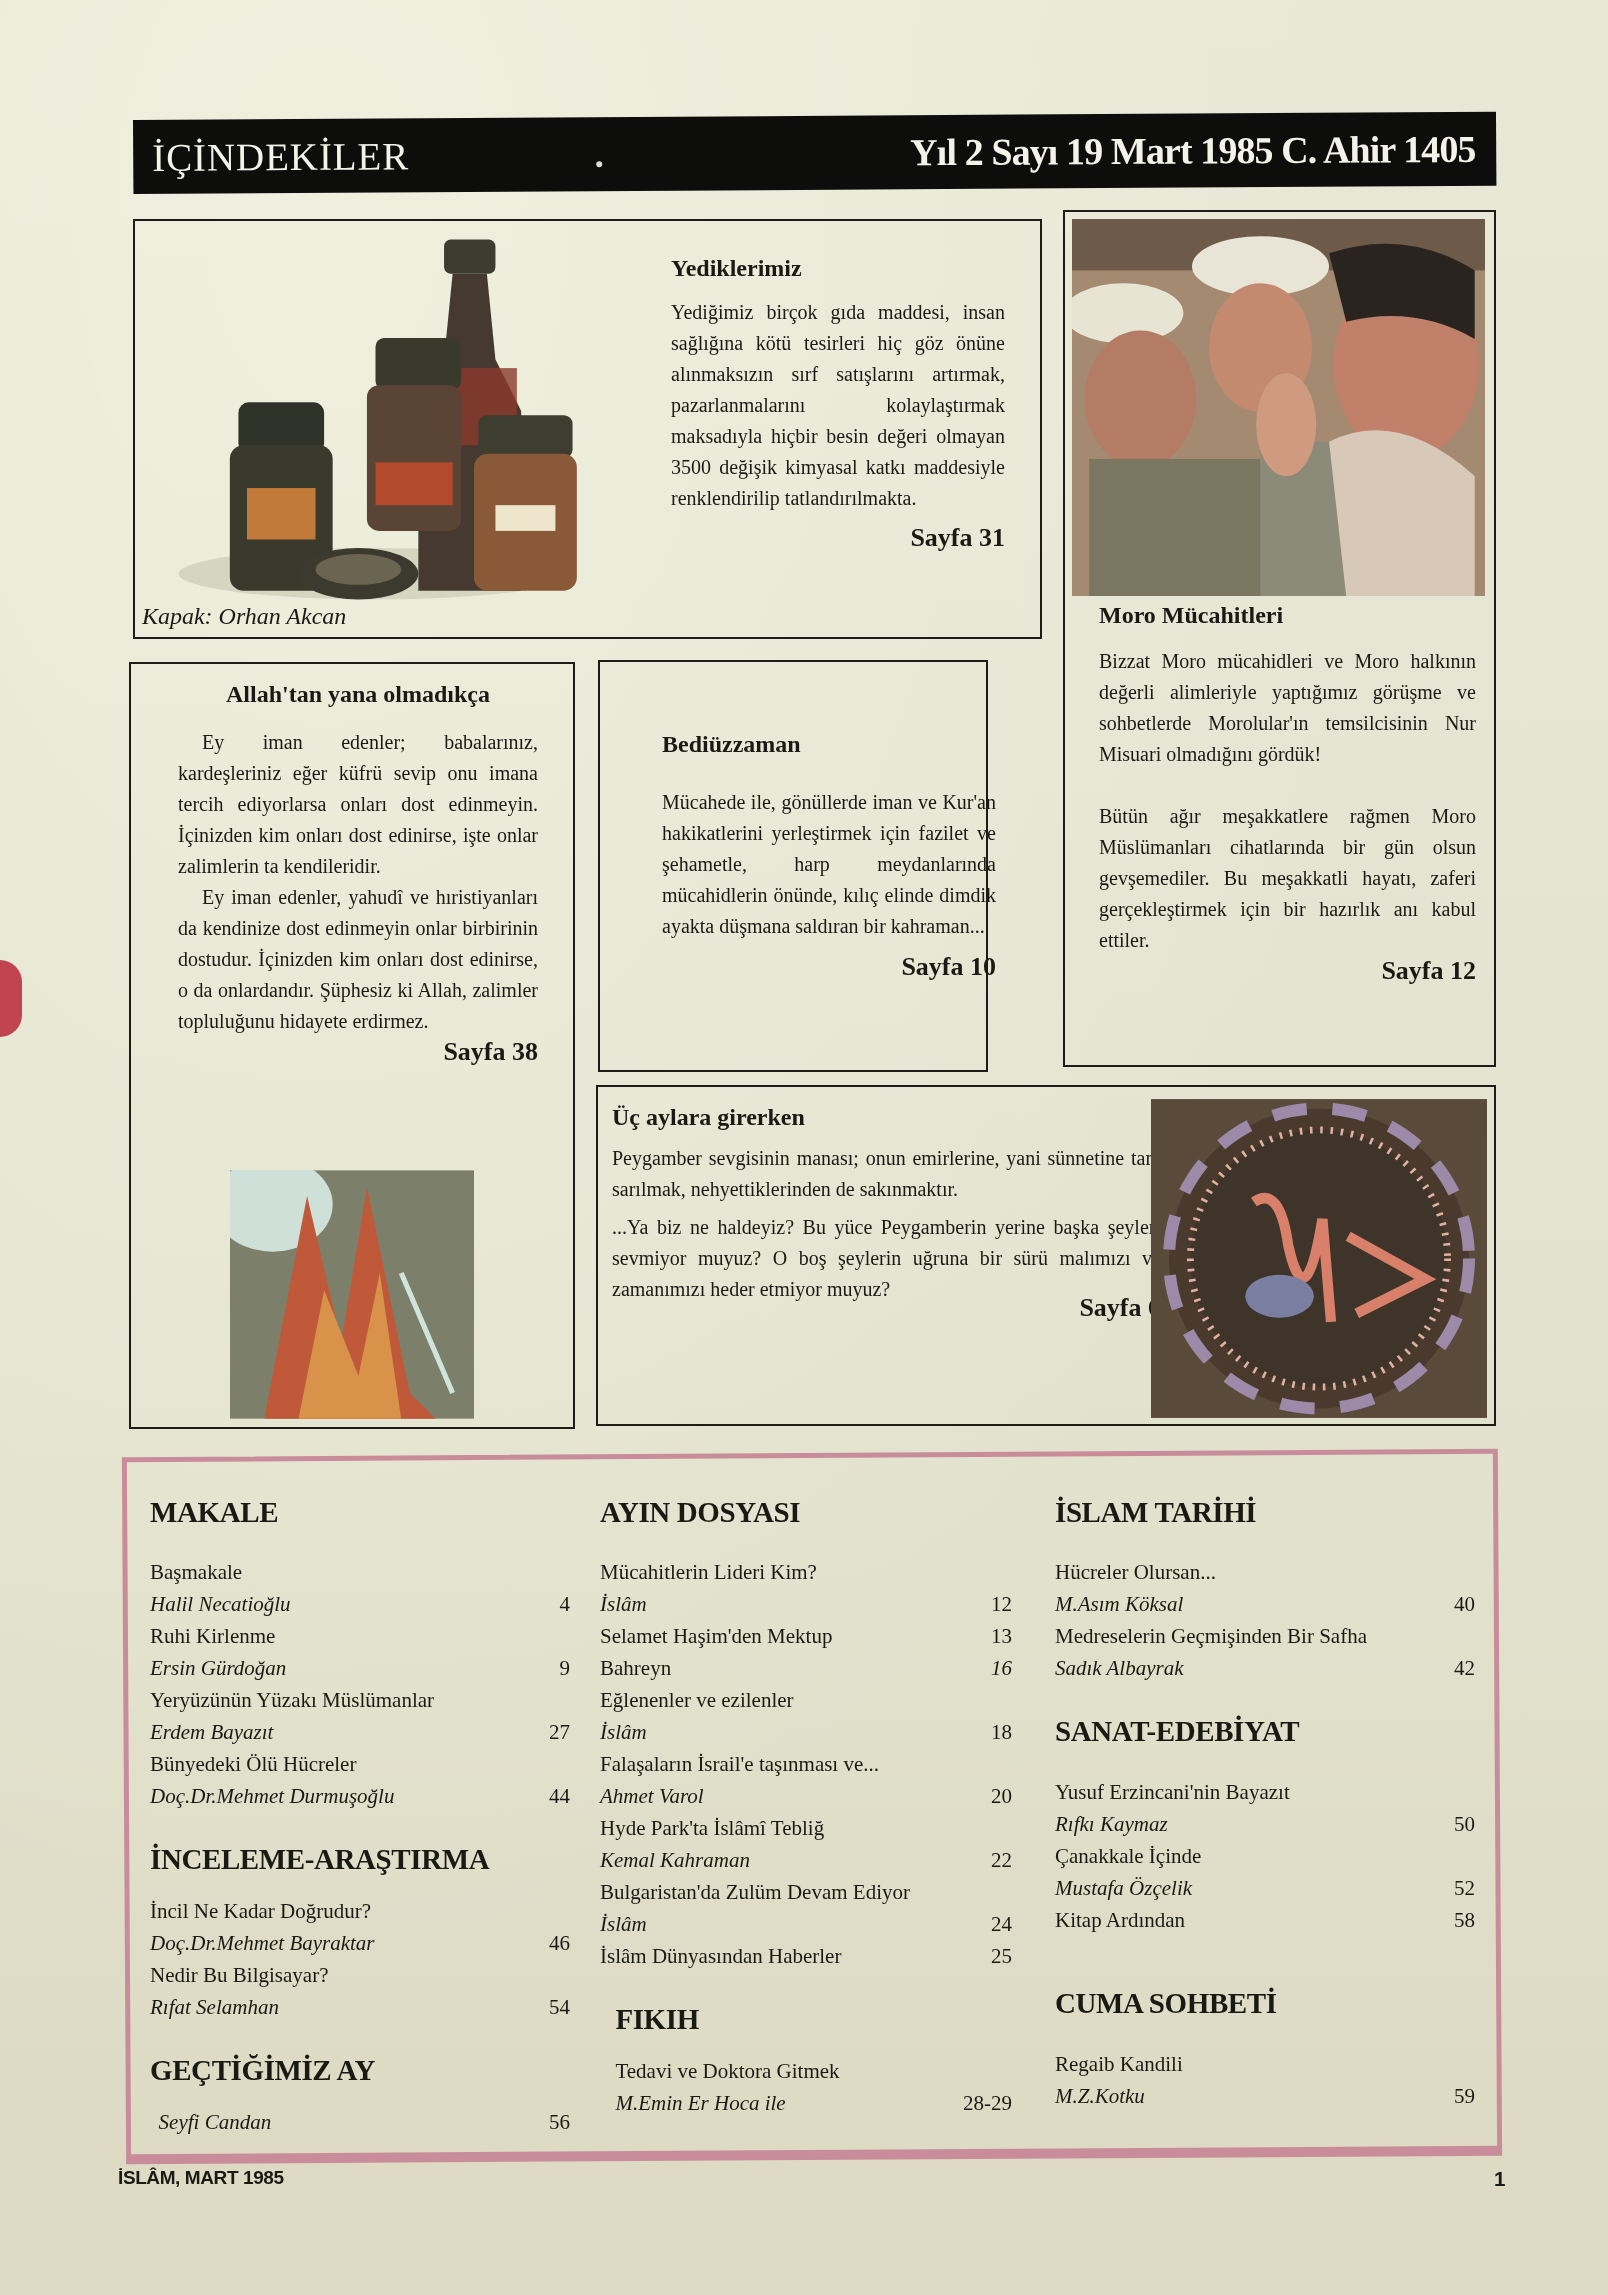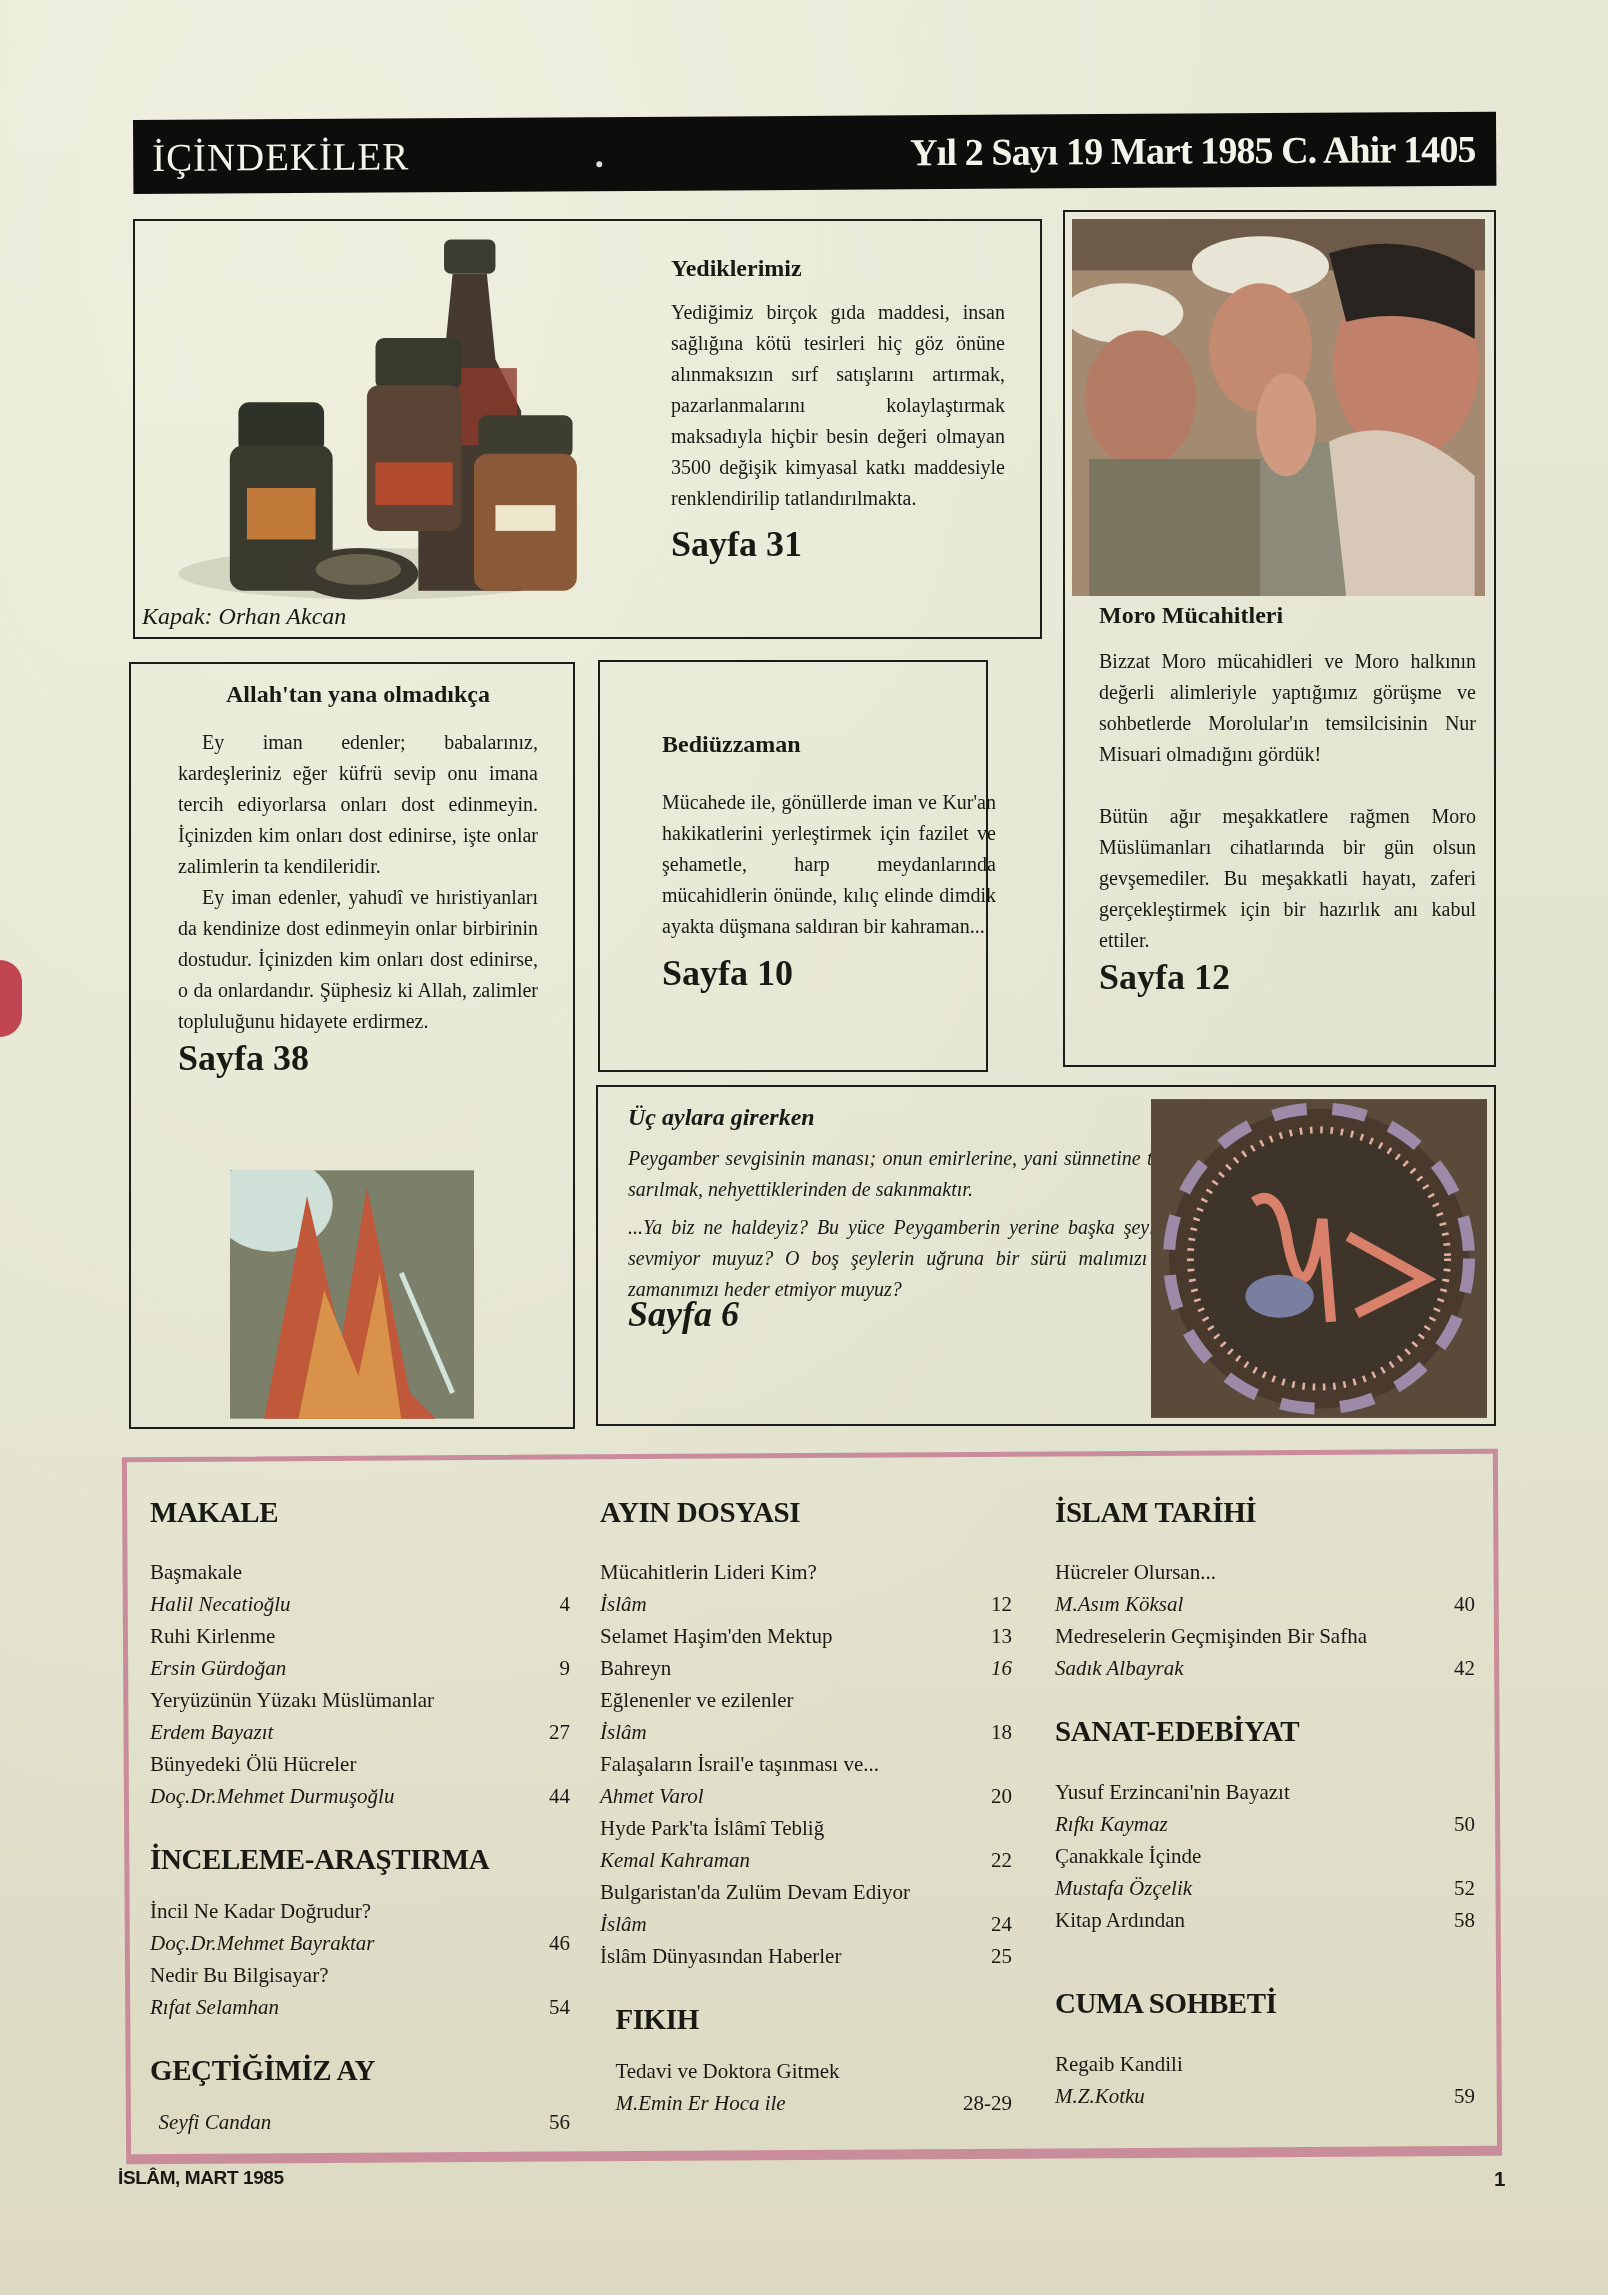--- a/index.html
+++ b/index.html
@@ -27,21 +27,21 @@
     padding: 0 20.6px 0 19px; box-sizing: border-box; color: #f3f3ea;
   }
   .banner-title { font-size: 39px; letter-spacing: 0.9px; font-weight: normal; }
   .banner-dot { width: 6px; height: 6px; border-radius: 50%; background: #ddd; margin-left: -120px; margin-top: 20.6px; }
   .banner-issue { font-size: 38px; font-weight: bold; letter-spacing: -0.9px; }
 
   .box { position: absolute; border: 2.6px solid #1c1c18; box-sizing: border-box; }
   .art-title { font-weight: bold; font-size: 24px; margin: 0; }
   .art-text { font-size: 20px; line-height: 31px; text-align: justify; margin: 0; }
   .art-text p { margin: 0; }
-  .sayfa { font-weight: bold; font-size: 36px; text-align: left; }
+  .sayfa { font-weight: bold; font-size: 26px; text-align: right; }
 
   
   .b-yedik { left: 133px; top: 219px; width: 909px; height: 420px; }
   .jars-photo { position: absolute; left: 26px; top: 10.3px; width: 429px; height: 377px; }
   .caption { position: absolute; left: 6.9px; bottom: 6.9px; font-style: italic; font-size: 24px; }
   .yedik-text { position: absolute; left: 536px; top: 34px; width: 334px; }
 
   
   .b-moro { left: 1063px; top: 210px; width: 433px; height: 857px; }
   .moro-photo { position: absolute; left: 6.9px; top: 6.9px; width: 413px; height: 377px; }
@@ -51,21 +51,21 @@
   .b-allah { left: 129px; top: 662px; width: 446px; height: 767px; }
   .allah-text { position: absolute; left: 47px; top: 17px; width: 360px; }
   .fire-photo { position: absolute; left: 99px; top: 506px; width: 244px; height: 249px; }
 
   
   .b-bedi { left: 598px; top: 660px; width: 390px; height: 412px; }
   .bedi-text { position: absolute; left: 62px; top: 69px; width: 334px; }
 
   
   .b-uc { left: 596px; top: 1085px; width: 900px; height: 341px; }
-  .uc-text { position: absolute; left: 30px; top: 17px; width: 549px; font-style: italic; }
+  .uc-text { position: absolute; left: 14px; top: 17px; width: 549px; }
   .seal-photo { position: absolute; right: 6.9px; top: 12px; width: 336px; height: 319px; }
 
   
   .index-frame {
     position: absolute; left: 124px; top: 1453px; width: 1376px; height: 707px;
     border: 5.1px solid #c98c9a; border-bottom-width: 10.3px; box-sizing: border-box;
     transform: rotate(-0.35deg);
   }
   .idx-col { position: absolute; top: 1496px; }
   .idx-col.c1 { left: 150px; width: 420px; }

